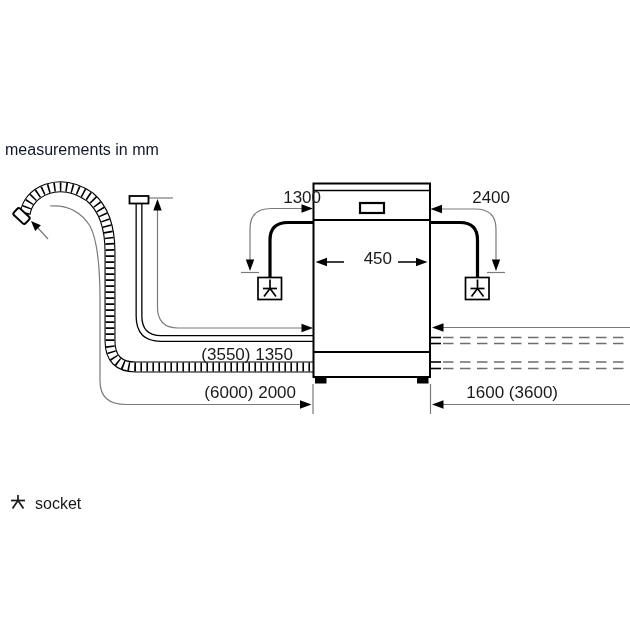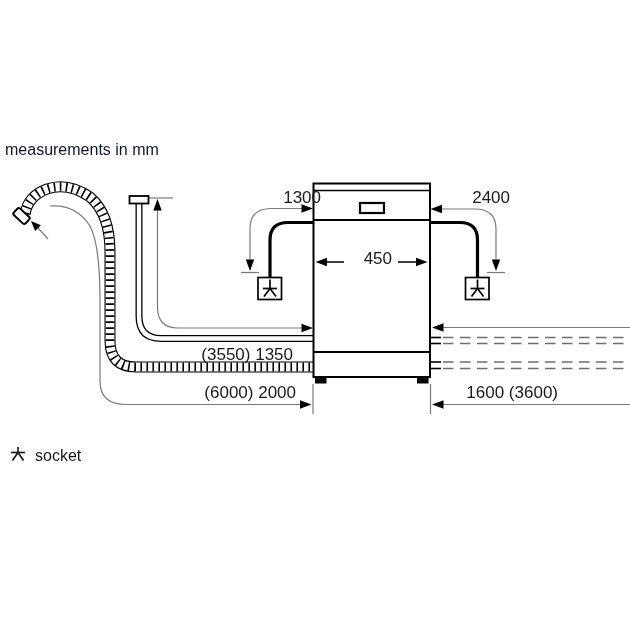--- a/index.html
+++ b/index.html
@@ -7,21 +7,21 @@
     position:relative;width:630px;height:630px;background:#ffffff;overflow:hidden;
     font-family:"Liberation Sans", sans-serif;color:#1a1a1a;
   }
   #art{position:absolute;left:0;top:0;}
   .lbl{
     position:absolute;font-size:17px;line-height:17px;white-space:nowrap;
     color:#1a1a1a;text-align:right;
   }
   .title{position:absolute;left:5px;top:141px;font-size:16px;color:#0f172a;white-space:nowrap;}
   .legend{position:absolute;left:8px;top:447px;font-size:16px;color:#1a1a1a;}
-  .legend-row{display:flex;align-items:center;height:18px;}
+  .legend-row{display:flex;align-items:center;height:18px;margin-top:48px;}
   .legend-row .gl{margin-right:7px;display:inline-block;}
   .legend-row.second{margin-top:1px;}
 </style>
 </head>
 <body>
 
 <div id="stage">
 
   <svg id="art" width="630" height="630" viewBox="0 0 630 630">
 

